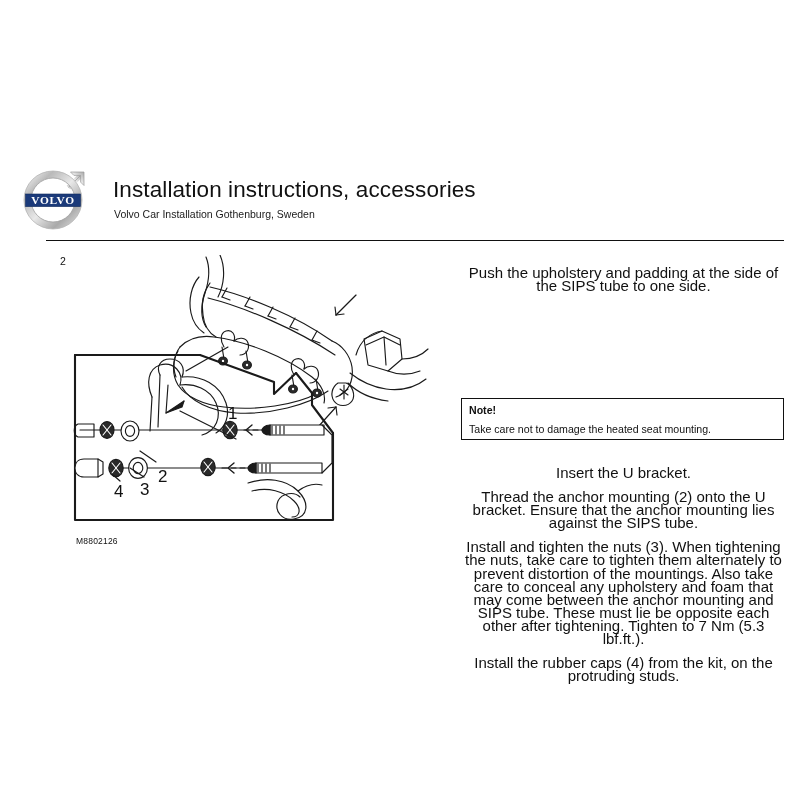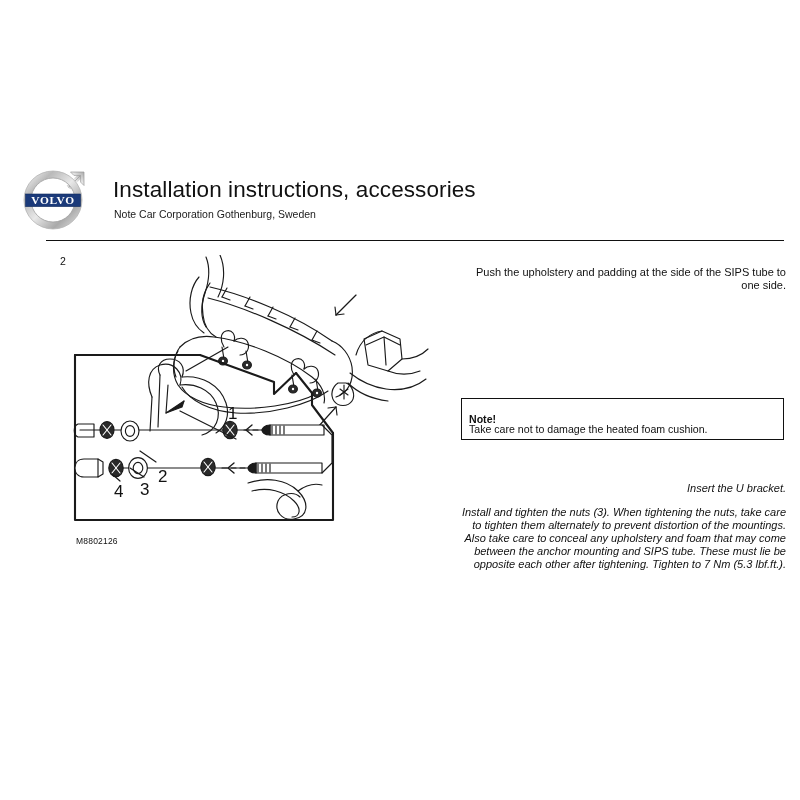--- a/index.html
+++ b/index.html
@@ -84,25 +84,25 @@
   }
 
   
   #text-column {
     position: absolute;
     left: 461px;
     top: 266px;
     width: 325px;
   }
   .para {
-    font-size: 11px;
+    font-size: 15px;
     line-height: 13.1px;
     color: #111;
     margin: 0 0 11px 0;
-    text-align: right;
+    text-align: center;
   }
   .para:last-child { margin-bottom: 0; }
 
   
   #note-box {
     position: absolute;
     left: 461px;
     top: 398px;
     width: 323px;
     height: 42px;
@@ -110,36 +110,34 @@
     box-sizing: border-box;
     background: #fff;
   }
   #note-title {
     position: absolute;
     left: 7px;
     top: 5px;
     font-size: 10.6px;
     font-weight: bold;
     color: #111;
-    margin-top: 9px;
   }
   #note-body {
     position: absolute;
     left: 7px;
     top: 24px;
     font-size: 10.6px;
     color: #111;
   }
 
   #text-column-lower {
     position: absolute;
     left: 461px;
-    top: 482px;
+    top: 466px;
     width: 325px;
-    font-style: italic;
   }
 </style>
 </head>
 <body>
 
 <div id="doc-header">
 
   <div id="volvo-logo">
     <svg width="66" height="66" viewBox="0 0 66 66">
       <defs>
@@ -166,21 +164,21 @@
       <circle cx="30" cy="33" r="25.5" fill="none" stroke="url(#silver)" stroke-width="7"></circle>
       <circle cx="30" cy="33" r="29" fill="none" stroke="#b5b5b5" stroke-width="0.8"></circle>
       <circle cx="30" cy="33" r="22" fill="none" stroke="#9e9e9e" stroke-width="0.8"></circle>
 
       <rect x="2.5" y="27" width="55" height="12.6" fill="#1b3a7a" stroke="#132c5e" stroke-width="0.6"></rect>
       <text x="30" y="36.6" font-family="'Liberation Serif', serif" font-size="11.4" font-weight="bold" fill="#ffffff" text-anchor="middle" letter-spacing="0.6">VOLVO</text>
     </svg>
   </div>
 
   <div id="header-title">Installation instructions, accessories</div>
-  <div id="header-subtitle">Note Car Corporation Gothenburg, Sweden</div>
+  <div id="header-subtitle">Volvo Car Installation Gothenburg, Sweden</div>
   <div id="header-rule"></div>
 </div>
 
 <div id="page-number">2</div>
 
 <div id="illustration">
   <svg width="400" height="285" viewBox="0 0 400 285">
     <g fill="none" stroke="#1a1a1a" stroke-width="1.15" stroke-linejoin="round" stroke-linecap="round">
 
       <g>
@@ -355,19 +353,21 @@
 </div>
 
 <div id="figure-id">M8802126</div>
 
 <div id="text-column">
   <p class="para">Push the upholstery and padding at the side of the SIPS tube to one side.</p>
 </div>
 
 <div id="note-box">
   <div id="note-title">Note!</div>
-  <div id="note-body">Take care not to damage the heated foam cushion.</div>
+  <div id="note-body">Take care not to damage the heated seat mounting.</div>
 </div>
 
 <div id="text-column-lower">
   <p class="para">Insert the U bracket.</p>
+  <p class="para">Thread the anchor mounting (2) onto the U bracket. Ensure that the anchor mounting lies against the SIPS tube.</p>
   <p class="para">Install and tighten the nuts (3). When tightening the nuts, take care to tighten them alternately to prevent distortion of the mountings. Also take care to conceal any upholstery and foam that may come between the anchor mounting and SIPS tube. These must lie be opposite each other after tightening. Tighten to 7 Nm (5.3 lbf.ft.).</p>
+  <p class="para">Install the rubber caps (4) from the kit, on the protruding studs.</p>
 </div>
 
 </body></html>

